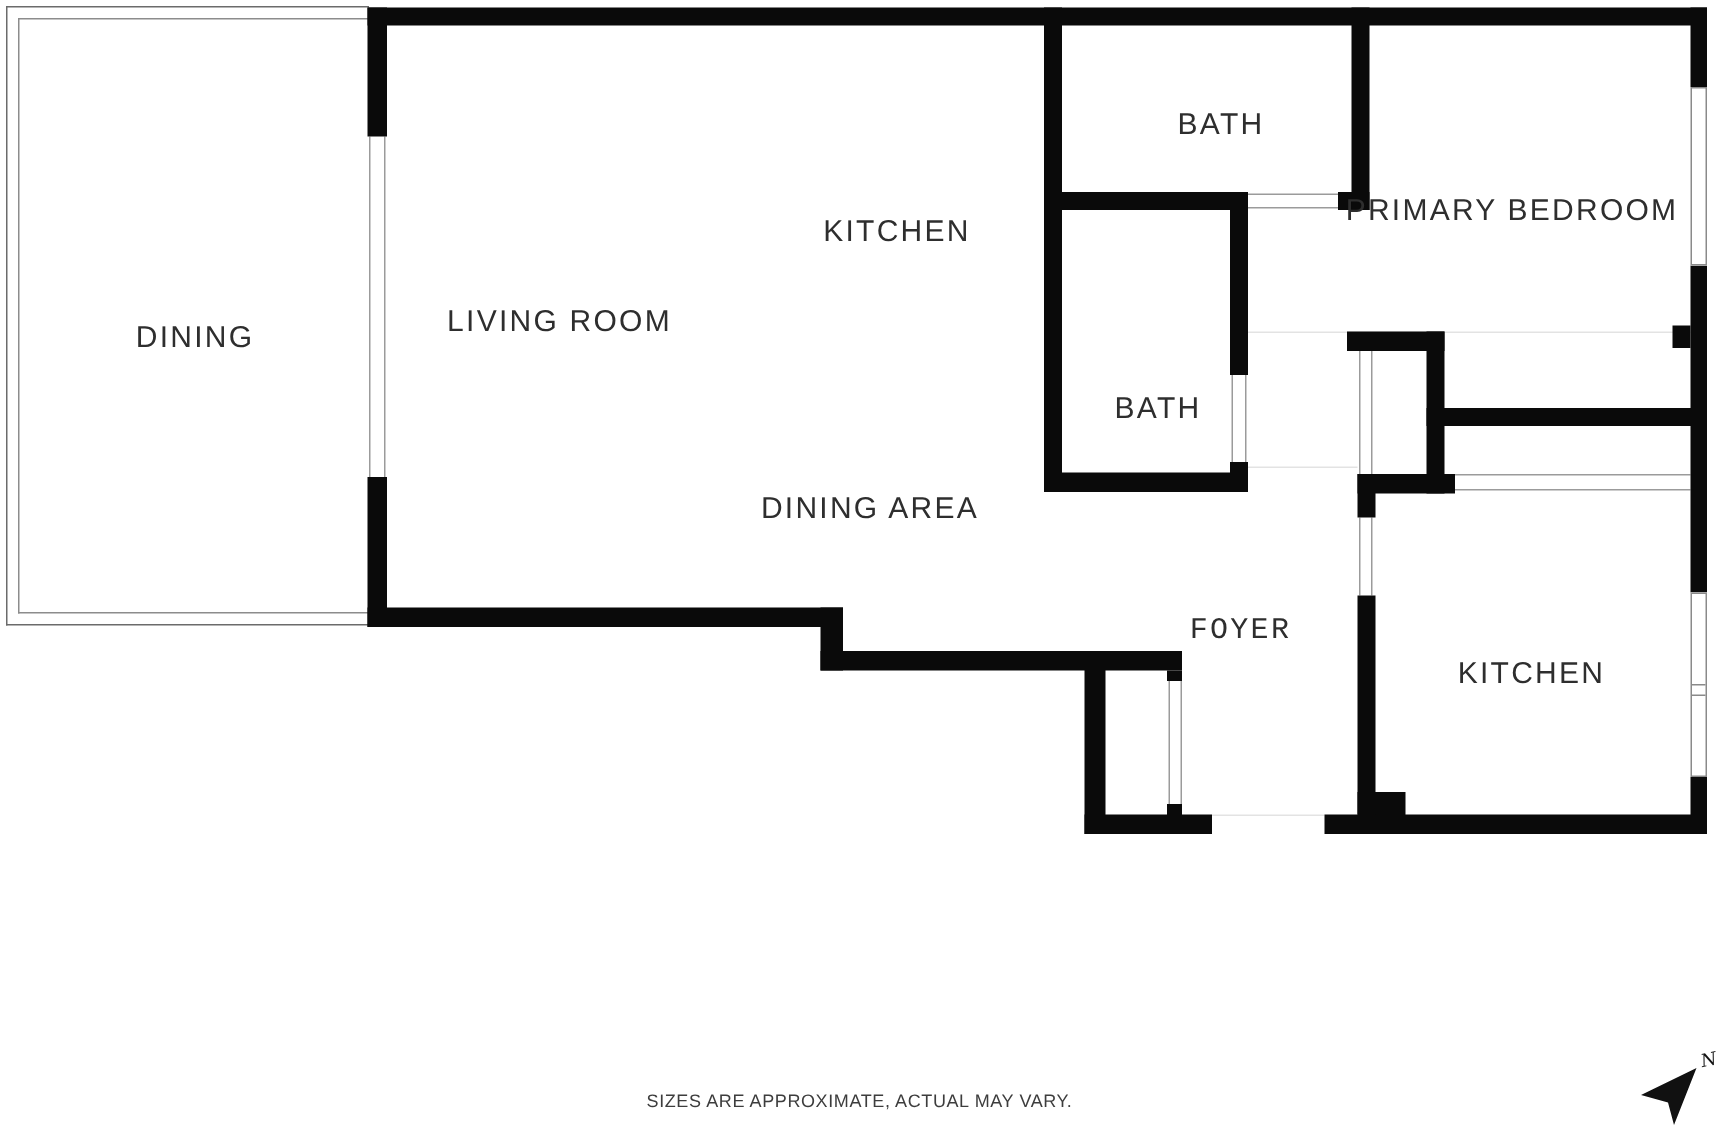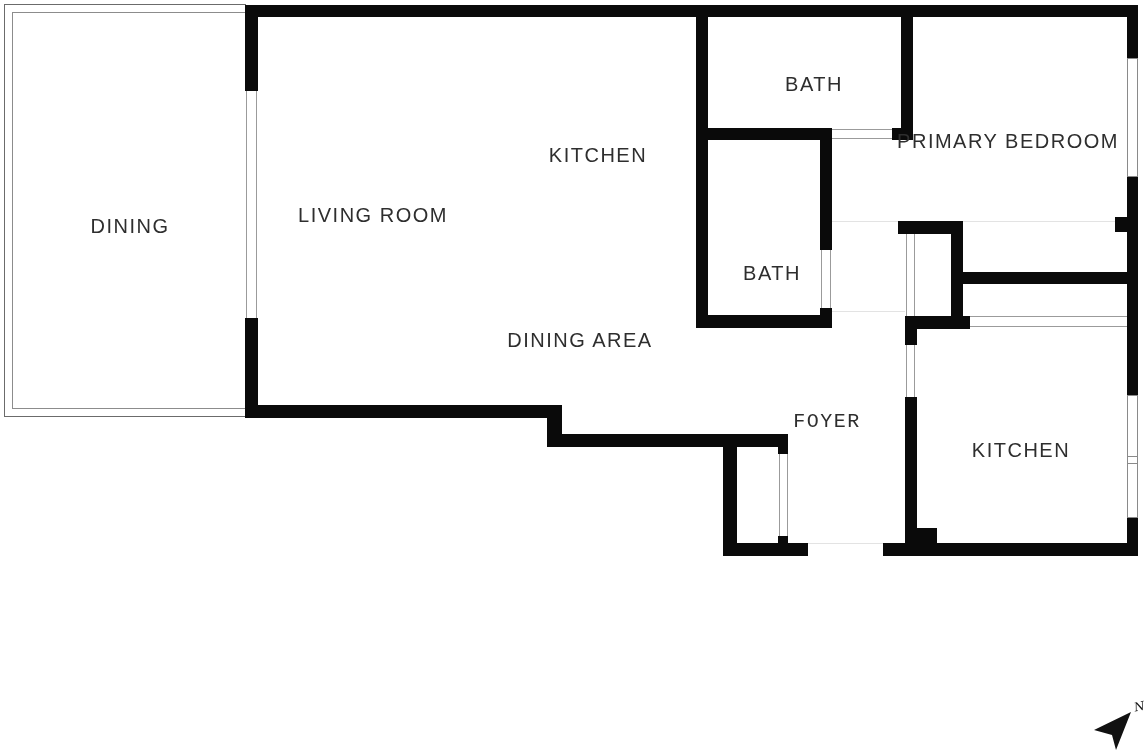--- a/index.html
+++ b/index.html
@@ -98,19 +98,20 @@
   <div class="lbl" style="left:130px;top:226px;">DINING</div>
   <div class="lbl" style="left:373px;top:215px;">LIVING ROOM</div>
   <div class="lbl" style="left:598px;top:155px;">KITCHEN</div>
   <div class="lbl" style="left:580px;top:340px;">DINING AREA</div>
   <div class="lbl" style="left:814px;top:84px;">BATH</div>
   <div class="lbl" style="left:772px;top:273px;">BATH</div>
   <div class="lbl" style="left:1008px;top:141px;">PRIMARY BEDROOM</div>
   <div class="lbl" style="left:827px;top:421px;font-family:Liberation Mono, monospace;">FOYER</div>
   <div class="lbl" style="left:1021px;top:450px;">KITCHEN</div>
 
+  <div class="disclaimer" style="left:573px;top:734px;">SIZES ARE APPROXIMATE, ACTUAL MAY VARY.</div>
 
   <svg class="compass" viewBox="0 0 62 57">
     <polygon points="46,17 9,35 27,40 31,55" fill="#111"></polygon>
     <text x="49" y="16" font-family="DejaVu Serif, serif" font-style="italic" font-size="12" fill="#111" transform="rotate(-12 52 12)">N</text>
   </svg>
 
 </div>
 
 </body></html>

